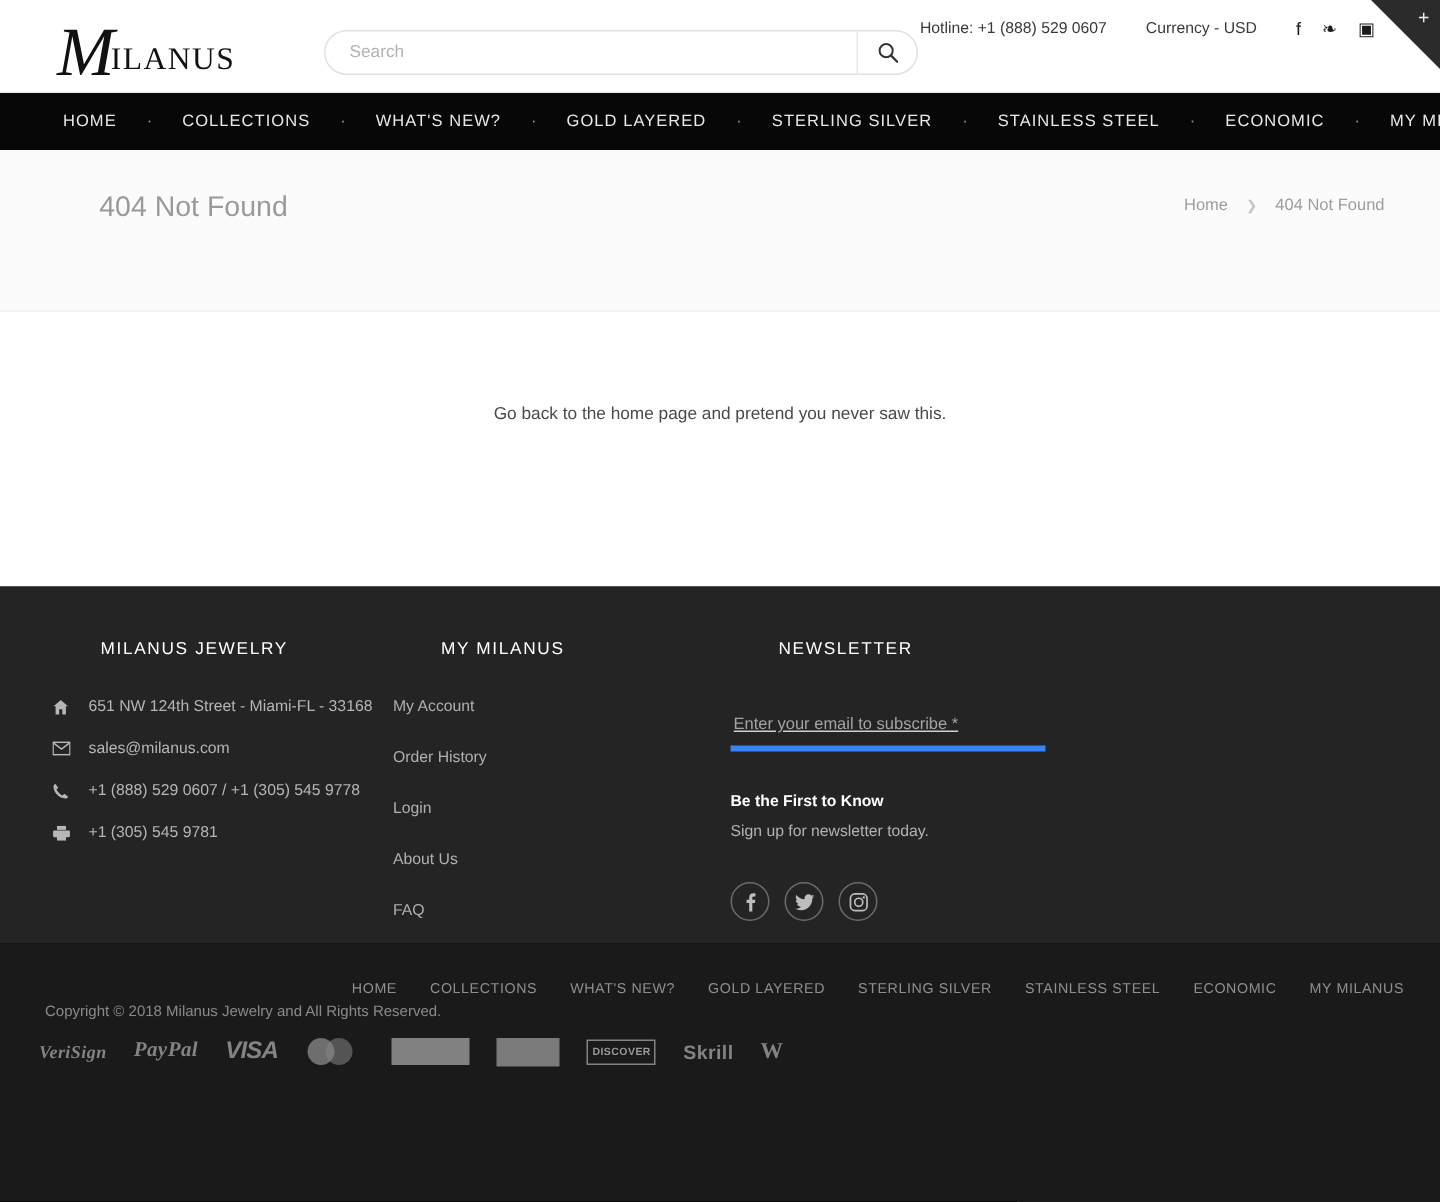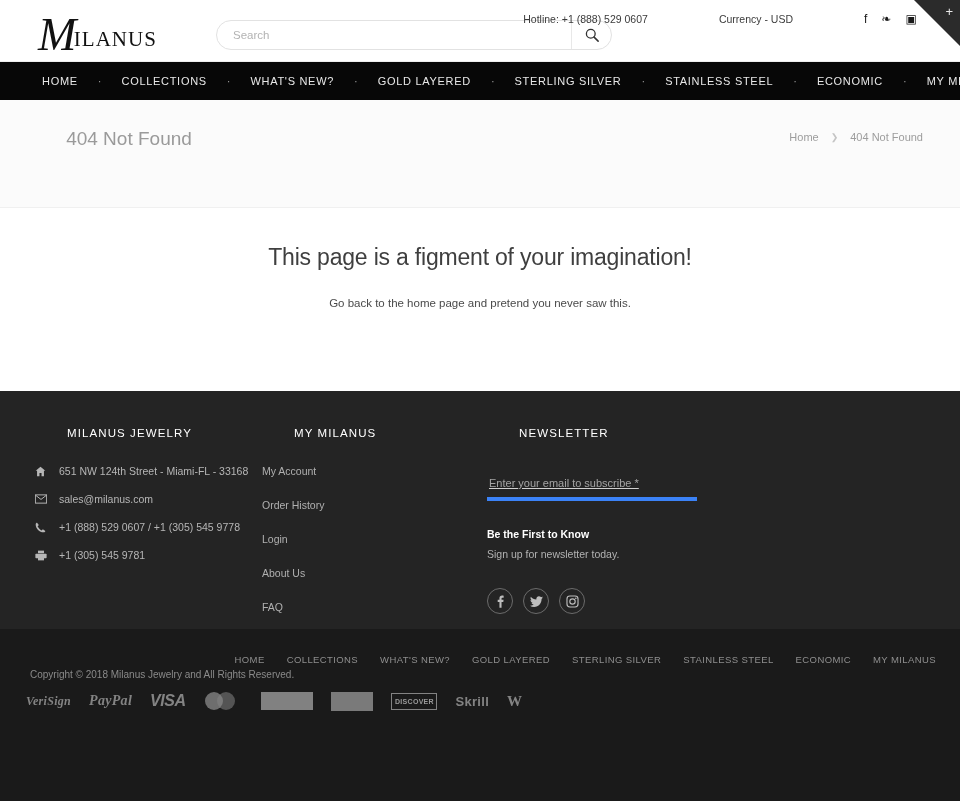--- a/index.html
+++ b/index.html
@@ -82,21 +82,21 @@
 
   .util {
     position: absolute;
     right: 0;
     top: 0;
     width: 340px;
     height: 62px;
     font-size: 10.5px;
     color: #3b3b3b;
   }
-  .util-row { position: absolute; display: flex; align-items: flex-end; gap: 45px; }
+  .util-row { position: absolute; display: flex; align-items: flex-end; }
   .util-row-1 { top: 13px; right: 22px; }
   .util-row-2 { top: 35px; right: 22px; }
   .util-hotline { margin-right: 26px; white-space: nowrap; }
   .util-currency { margin-right: 26px; white-space: nowrap; cursor: pointer; }
   .util-signin { margin-right: 26px; white-space: nowrap; cursor: pointer; }
   .util-cart { white-space: nowrap; display: flex; align-items: baseline; }
   .util-cart .cart-price { font-size: 13.5px; color: #222; margin-left: 3px; }
   .social-top { display: flex; align-items: center; gap: 14px; width: 74px; }
   .social-top span { color: #1a1a1a; font-size: 12px; line-height: 1; cursor: pointer; }
   .cart-box {
@@ -407,21 +407,20 @@
 <div class="crumbband">
   <h1 class="page-title">404 Not Found</h1>
   <div class="crumbs">
     <span class="crumb-link">Home</span>
     <span class="crumb-sep">❯</span>
     <span class="crumb-current">404 Not Found</span>
   </div>
 </div>
 
 <main class="content">
-  <h2 class="err-head">This page is a figment of your imagination!</h2>
   <p class="err-sub">Go back to the home page and pretend you never saw this.</p>
 </main>
 
 <footer class="footer">
 
   <div class="fcol fcol-1">
     <div class="fhead">MILANUS JEWELRY</div>
 
     <div class="contact-line">
       <span class="ci">

